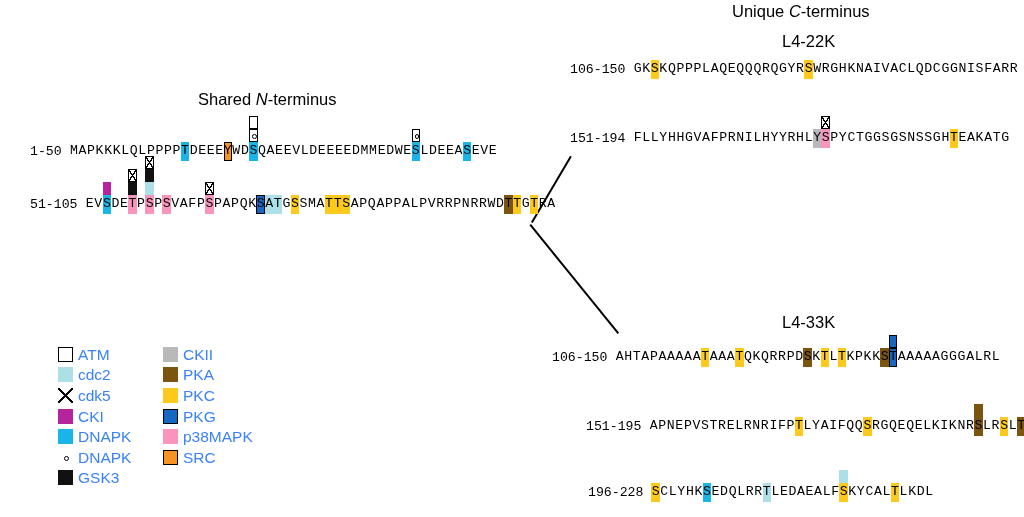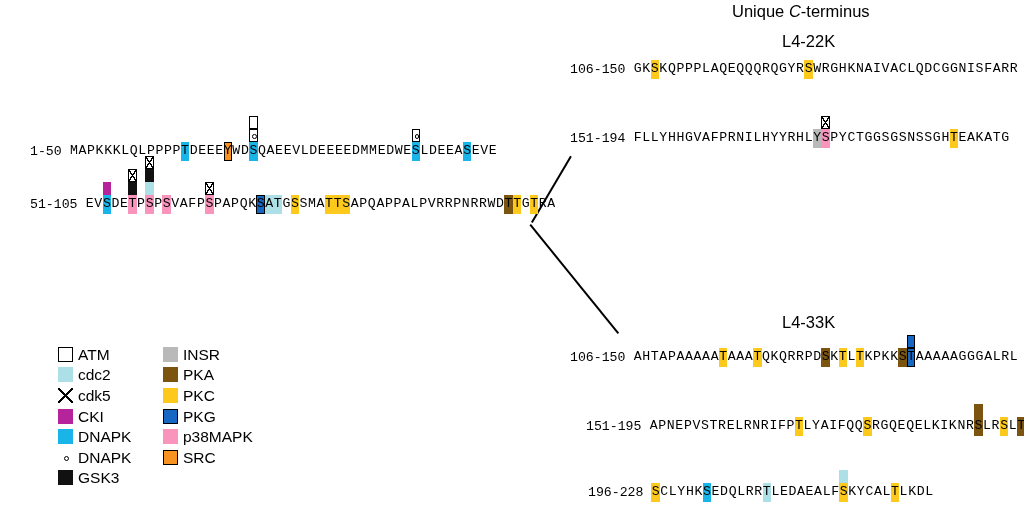--- a/index.html
+++ b/index.html
@@ -141,32 +141,33 @@
     content:"";
     position:absolute;
     left:0;top:0;right:0;bottom:0;
     background:
       linear-gradient(to bottom right, transparent calc(50% - 0.8px), #000 calc(50% - 0.8px), #000 calc(50% + 0.8px), transparent calc(50% + 0.8px)),
       linear-gradient(to bottom left, transparent calc(50% - 0.8px), #000 calc(50% - 0.8px), #000 calc(50% + 0.8px), transparent calc(50% + 0.8px));
   }
   .legend-label{
     font-family:"Liberation Sans", sans-serif;
     font-size:15.5px;
-    color:#000000;
+    color:#3b82f6;
     line-height:15px;
     white-space:nowrap;
   }
 </style>
 </head>
 <body>
 
 <div class="fig">
 
   <div class="title" id="title-unique">Unique <i>C</i>-terminus</div>
   <div class="title" id="title-22k">L4-22K</div>
+  <div class="title" id="title-shared">Shared <i>N</i>-terminus</div>
   <div class="title" id="title-33k">L4-33K</div>
 
   <div class="connector" id="conn-top" style="left:531px;top:222px;width:77px;transform:rotate(-59.5deg);"></div>
   <div class="connector" id="conn-bottom" style="left:531px;top:224px;width:140px;transform:rotate(51deg);"></div>
 
   <div class="seqrow" id="row-shared-0" style="left:30px;top:142px;">
     <span class="seqlabel">1-50</span><span class="seq"><span class="res"><span class="ch">M</span></span><span class="res"><span class="ch">A</span></span><span class="res"><span class="ch">P</span></span><span class="res"><span class="ch">K</span></span><span class="res"><span class="ch">K</span></span><span class="res"><span class="ch">K</span></span><span class="res"><span class="ch">L</span></span><span class="res"><span class="ch">Q</span></span><span class="res"><span class="ch">L</span></span><span class="res"><span class="ch">P</span></span><span class="res"><span class="ch">P</span></span><span class="res"><span class="ch">P</span></span><span class="res"><span class="ch">P</span></span><span class="res"><span class="fill" style="background: rgb(25, 180, 232);"></span><span class="ch">T</span></span><span class="res"><span class="ch">D</span></span><span class="res"><span class="ch">E</span></span><span class="res"><span class="ch">E</span></span><span class="res"><span class="ch">E</span></span><span class="res"><span class="fill bordered" style="background: rgb(247, 148, 33);"></span><span class="ch">Y</span></span><span class="res"><span class="ch">W</span></span><span class="res"><span class="ch">D</span></span><span class="res"><span class="fill" style="background: rgb(25, 180, 232);"></span><span class="tower">
             <span class="seg boxed dot"></span>
             <span class="seg boxed"></span>
           </span><span class="ch">S</span></span><span class="res"><span class="ch">Q</span></span><span class="res"><span class="ch">A</span></span><span class="res"><span class="ch">E</span></span><span class="res"><span class="ch">E</span></span><span class="res"><span class="ch">V</span></span><span class="res"><span class="ch">L</span></span><span class="res"><span class="ch">D</span></span><span class="res"><span class="ch">E</span></span><span class="res"><span class="ch">E</span></span><span class="res"><span class="ch">E</span></span><span class="res"><span class="ch">E</span></span><span class="res"><span class="ch">D</span></span><span class="res"><span class="ch">M</span></span><span class="res"><span class="ch">M</span></span><span class="res"><span class="ch">E</span></span><span class="res"><span class="ch">D</span></span><span class="res"><span class="ch">W</span></span><span class="res"><span class="ch">E</span></span><span class="res"><span class="fill" style="background: rgb(25, 180, 232);"></span><span class="tower">
@@ -192,21 +193,21 @@
   <div class="seqrow" id="row-22k-0" style="left:570px;top:60px;">
     <span class="seqlabel">106-150</span><span class="seq"><span class="res"><span class="ch">G</span></span><span class="res"><span class="ch">K</span></span><span class="res"><span class="fill" style="background: rgb(253, 201, 29);"></span><span class="ch">S</span></span><span class="res"><span class="ch">K</span></span><span class="res"><span class="ch">Q</span></span><span class="res"><span class="ch">P</span></span><span class="res"><span class="ch">P</span></span><span class="res"><span class="ch">P</span></span><span class="res"><span class="ch">L</span></span><span class="res"><span class="ch">A</span></span><span class="res"><span class="ch">Q</span></span><span class="res"><span class="ch">E</span></span><span class="res"><span class="ch">Q</span></span><span class="res"><span class="ch">Q</span></span><span class="res"><span class="ch">Q</span></span><span class="res"><span class="ch">R</span></span><span class="res"><span class="ch">Q</span></span><span class="res"><span class="ch">G</span></span><span class="res"><span class="ch">Y</span></span><span class="res"><span class="ch">R</span></span><span class="res"><span class="fill" style="background: rgb(253, 201, 29);"></span><span class="ch">S</span></span><span class="res"><span class="ch">W</span></span><span class="res"><span class="ch">R</span></span><span class="res"><span class="ch">G</span></span><span class="res"><span class="ch">H</span></span><span class="res"><span class="ch">K</span></span><span class="res"><span class="ch">N</span></span><span class="res"><span class="ch">A</span></span><span class="res"><span class="ch">I</span></span><span class="res"><span class="ch">V</span></span><span class="res"><span class="ch">A</span></span><span class="res"><span class="ch">C</span></span><span class="res"><span class="ch">L</span></span><span class="res"><span class="ch">Q</span></span><span class="res"><span class="ch">D</span></span><span class="res"><span class="ch">C</span></span><span class="res"><span class="ch">G</span></span><span class="res"><span class="ch">G</span></span><span class="res"><span class="ch">N</span></span><span class="res"><span class="ch">I</span></span><span class="res"><span class="ch">S</span></span><span class="res"><span class="ch">F</span></span><span class="res"><span class="ch">A</span></span><span class="res"><span class="ch">R</span></span><span class="res"><span class="ch">R</span></span></span>
   </div>
 
   <div class="seqrow" id="row-22k-1" style="left:570px;top:129px;">
     <span class="seqlabel">151-194</span><span class="seq"><span class="res"><span class="ch">F</span></span><span class="res"><span class="ch">L</span></span><span class="res"><span class="ch">L</span></span><span class="res"><span class="ch">Y</span></span><span class="res"><span class="ch">H</span></span><span class="res"><span class="ch">H</span></span><span class="res"><span class="ch">G</span></span><span class="res"><span class="ch">V</span></span><span class="res"><span class="ch">A</span></span><span class="res"><span class="ch">F</span></span><span class="res"><span class="ch">P</span></span><span class="res"><span class="ch">R</span></span><span class="res"><span class="ch">N</span></span><span class="res"><span class="ch">I</span></span><span class="res"><span class="ch">L</span></span><span class="res"><span class="ch">H</span></span><span class="res"><span class="ch">Y</span></span><span class="res"><span class="ch">Y</span></span><span class="res"><span class="ch">R</span></span><span class="res"><span class="ch">H</span></span><span class="res"><span class="ch">L</span></span><span class="res"><span class="fill" style="background: rgb(185, 185, 185);"></span><span class="ch">Y</span></span><span class="res"><span class="fill" style="background: rgb(249, 148, 188);"></span><span class="tower">
             <span class="seg boxed cross"></span>
           </span><span class="ch">S</span></span><span class="res"><span class="ch">P</span></span><span class="res"><span class="ch">Y</span></span><span class="res"><span class="ch">C</span></span><span class="res"><span class="ch">T</span></span><span class="res"><span class="ch">G</span></span><span class="res"><span class="ch">G</span></span><span class="res"><span class="ch">S</span></span><span class="res"><span class="ch">G</span></span><span class="res"><span class="ch">S</span></span><span class="res"><span class="ch">N</span></span><span class="res"><span class="ch">S</span></span><span class="res"><span class="ch">S</span></span><span class="res"><span class="ch">G</span></span><span class="res"><span class="ch">H</span></span><span class="res"><span class="fill" style="background: rgb(253, 201, 29);"></span><span class="ch">T</span></span><span class="res"><span class="ch">E</span></span><span class="res"><span class="ch">A</span></span><span class="res"><span class="ch">K</span></span><span class="res"><span class="ch">A</span></span><span class="res"><span class="ch">T</span></span><span class="res"><span class="ch">G</span></span></span>
   </div>
 
-  <div class="seqrow" id="row-33k-0" style="left:570px;top:348px;">
+  <div class="seqrow" id="row-33k-0" style="left:552px;top:348px;">
     <span class="seqlabel">106-150</span><span class="seq"><span class="res"><span class="ch">A</span></span><span class="res"><span class="ch">H</span></span><span class="res"><span class="ch">T</span></span><span class="res"><span class="ch">A</span></span><span class="res"><span class="ch">P</span></span><span class="res"><span class="ch">A</span></span><span class="res"><span class="ch">A</span></span><span class="res"><span class="ch">A</span></span><span class="res"><span class="ch">A</span></span><span class="res"><span class="ch">A</span></span><span class="res"><span class="fill" style="background: rgb(253, 201, 29);"></span><span class="ch">T</span></span><span class="res"><span class="ch">A</span></span><span class="res"><span class="ch">A</span></span><span class="res"><span class="ch">A</span></span><span class="res"><span class="fill" style="background: rgb(253, 201, 29);"></span><span class="ch">T</span></span><span class="res"><span class="ch">Q</span></span><span class="res"><span class="ch">K</span></span><span class="res"><span class="ch">Q</span></span><span class="res"><span class="ch">R</span></span><span class="res"><span class="ch">R</span></span><span class="res"><span class="ch">P</span></span><span class="res"><span class="ch">D</span></span><span class="res"><span class="fill" style="background: rgb(123, 85, 16);"></span><span class="ch">S</span></span><span class="res"><span class="ch">K</span></span><span class="res"><span class="fill" style="background: rgb(253, 201, 29);"></span><span class="ch">T</span></span><span class="res"><span class="ch">L</span></span><span class="res"><span class="fill" style="background: rgb(253, 201, 29);"></span><span class="ch">T</span></span><span class="res"><span class="ch">K</span></span><span class="res"><span class="ch">P</span></span><span class="res"><span class="ch">K</span></span><span class="res"><span class="ch">K</span></span><span class="res"><span class="fill" style="background: rgb(123, 85, 16);"></span><span class="ch">S</span></span><span class="res"><span class="fill bordered" style="background: rgb(22, 103, 196);"></span><span class="tower">
             <span class="seg outlined" style="background: rgb(22, 103, 196);"></span>
           </span><span class="ch">T</span></span><span class="res"><span class="ch">A</span></span><span class="res"><span class="ch">A</span></span><span class="res"><span class="ch">A</span></span><span class="res"><span class="ch">A</span></span><span class="res"><span class="ch">A</span></span><span class="res"><span class="ch">G</span></span><span class="res"><span class="ch">G</span></span><span class="res"><span class="ch">G</span></span><span class="res"><span class="ch">A</span></span><span class="res"><span class="ch">L</span></span><span class="res"><span class="ch">R</span></span><span class="res"><span class="ch">L</span></span></span>
   </div>
 
   <div class="seqrow" id="row-33k-1" style="left:570px;top:417px;margin-left:16px;">
     <span class="seqlabel">151-195</span><span class="seq"><span class="res"><span class="ch">A</span></span><span class="res"><span class="ch">P</span></span><span class="res"><span class="ch">N</span></span><span class="res"><span class="ch">E</span></span><span class="res"><span class="ch">P</span></span><span class="res"><span class="ch">V</span></span><span class="res"><span class="ch">S</span></span><span class="res"><span class="ch">T</span></span><span class="res"><span class="ch">R</span></span><span class="res"><span class="ch">E</span></span><span class="res"><span class="ch">L</span></span><span class="res"><span class="ch">R</span></span><span class="res"><span class="ch">N</span></span><span class="res"><span class="ch">R</span></span><span class="res"><span class="ch">I</span></span><span class="res"><span class="ch">F</span></span><span class="res"><span class="ch">P</span></span><span class="res"><span class="fill" style="background: rgb(253, 201, 29);"></span><span class="ch">T</span></span><span class="res"><span class="ch">L</span></span><span class="res"><span class="ch">Y</span></span><span class="res"><span class="ch">A</span></span><span class="res"><span class="ch">I</span></span><span class="res"><span class="ch">F</span></span><span class="res"><span class="ch">Q</span></span><span class="res"><span class="ch">Q</span></span><span class="res"><span class="fill" style="background: rgb(253, 201, 29);"></span><span class="ch">S</span></span><span class="res"><span class="ch">R</span></span><span class="res"><span class="ch">G</span></span><span class="res"><span class="ch">Q</span></span><span class="res"><span class="ch">E</span></span><span class="res"><span class="ch">Q</span></span><span class="res"><span class="ch">E</span></span><span class="res"><span class="ch">L</span></span><span class="res"><span class="ch">K</span></span><span class="res"><span class="ch">I</span></span><span class="res"><span class="ch">K</span></span><span class="res"><span class="ch">N</span></span><span class="res"><span class="ch">R</span></span><span class="res"><span class="fill" style="background: rgb(123, 85, 16);"></span><span class="tower">
             <span class="seg" style="background: rgb(123, 85, 16);"></span>
           </span><span class="ch">S</span></span><span class="res"><span class="ch">L</span></span><span class="res"><span class="ch">R</span></span><span class="res"><span class="fill" style="background: rgb(253, 201, 29);"></span><span class="ch">S</span></span><span class="res"><span class="ch">L</span></span><span class="res"><span class="fill" style="background: rgb(123, 85, 16);"></span><span class="ch">T</span></span><span class="res"><span class="ch">R</span></span></span>
   </div>
@@ -244,21 +245,21 @@
           <span class="legend-label">DNAPK</span>
         </div>
         <div class="legend-item">
           <span class="legend-swatch plain" style="background: rgb(17, 17, 17);"></span>
           <span class="legend-label">GSK3</span>
         </div>
       </div>
     <div class="legend-col" id="legend-col-right">
         <div class="legend-item">
           <span class="legend-swatch plain" style="background: rgb(185, 185, 185);"></span>
-          <span class="legend-label">INSR</span>
+          <span class="legend-label">CKII</span>
         </div>
         <div class="legend-item">
           <span class="legend-swatch plain" style="background: rgb(123, 85, 16);"></span>
           <span class="legend-label">PKA</span>
         </div>
         <div class="legend-item">
           <span class="legend-swatch plain" style="background: rgb(253, 201, 29);"></span>
           <span class="legend-label">PKC</span>
         </div>
         <div class="legend-item">

